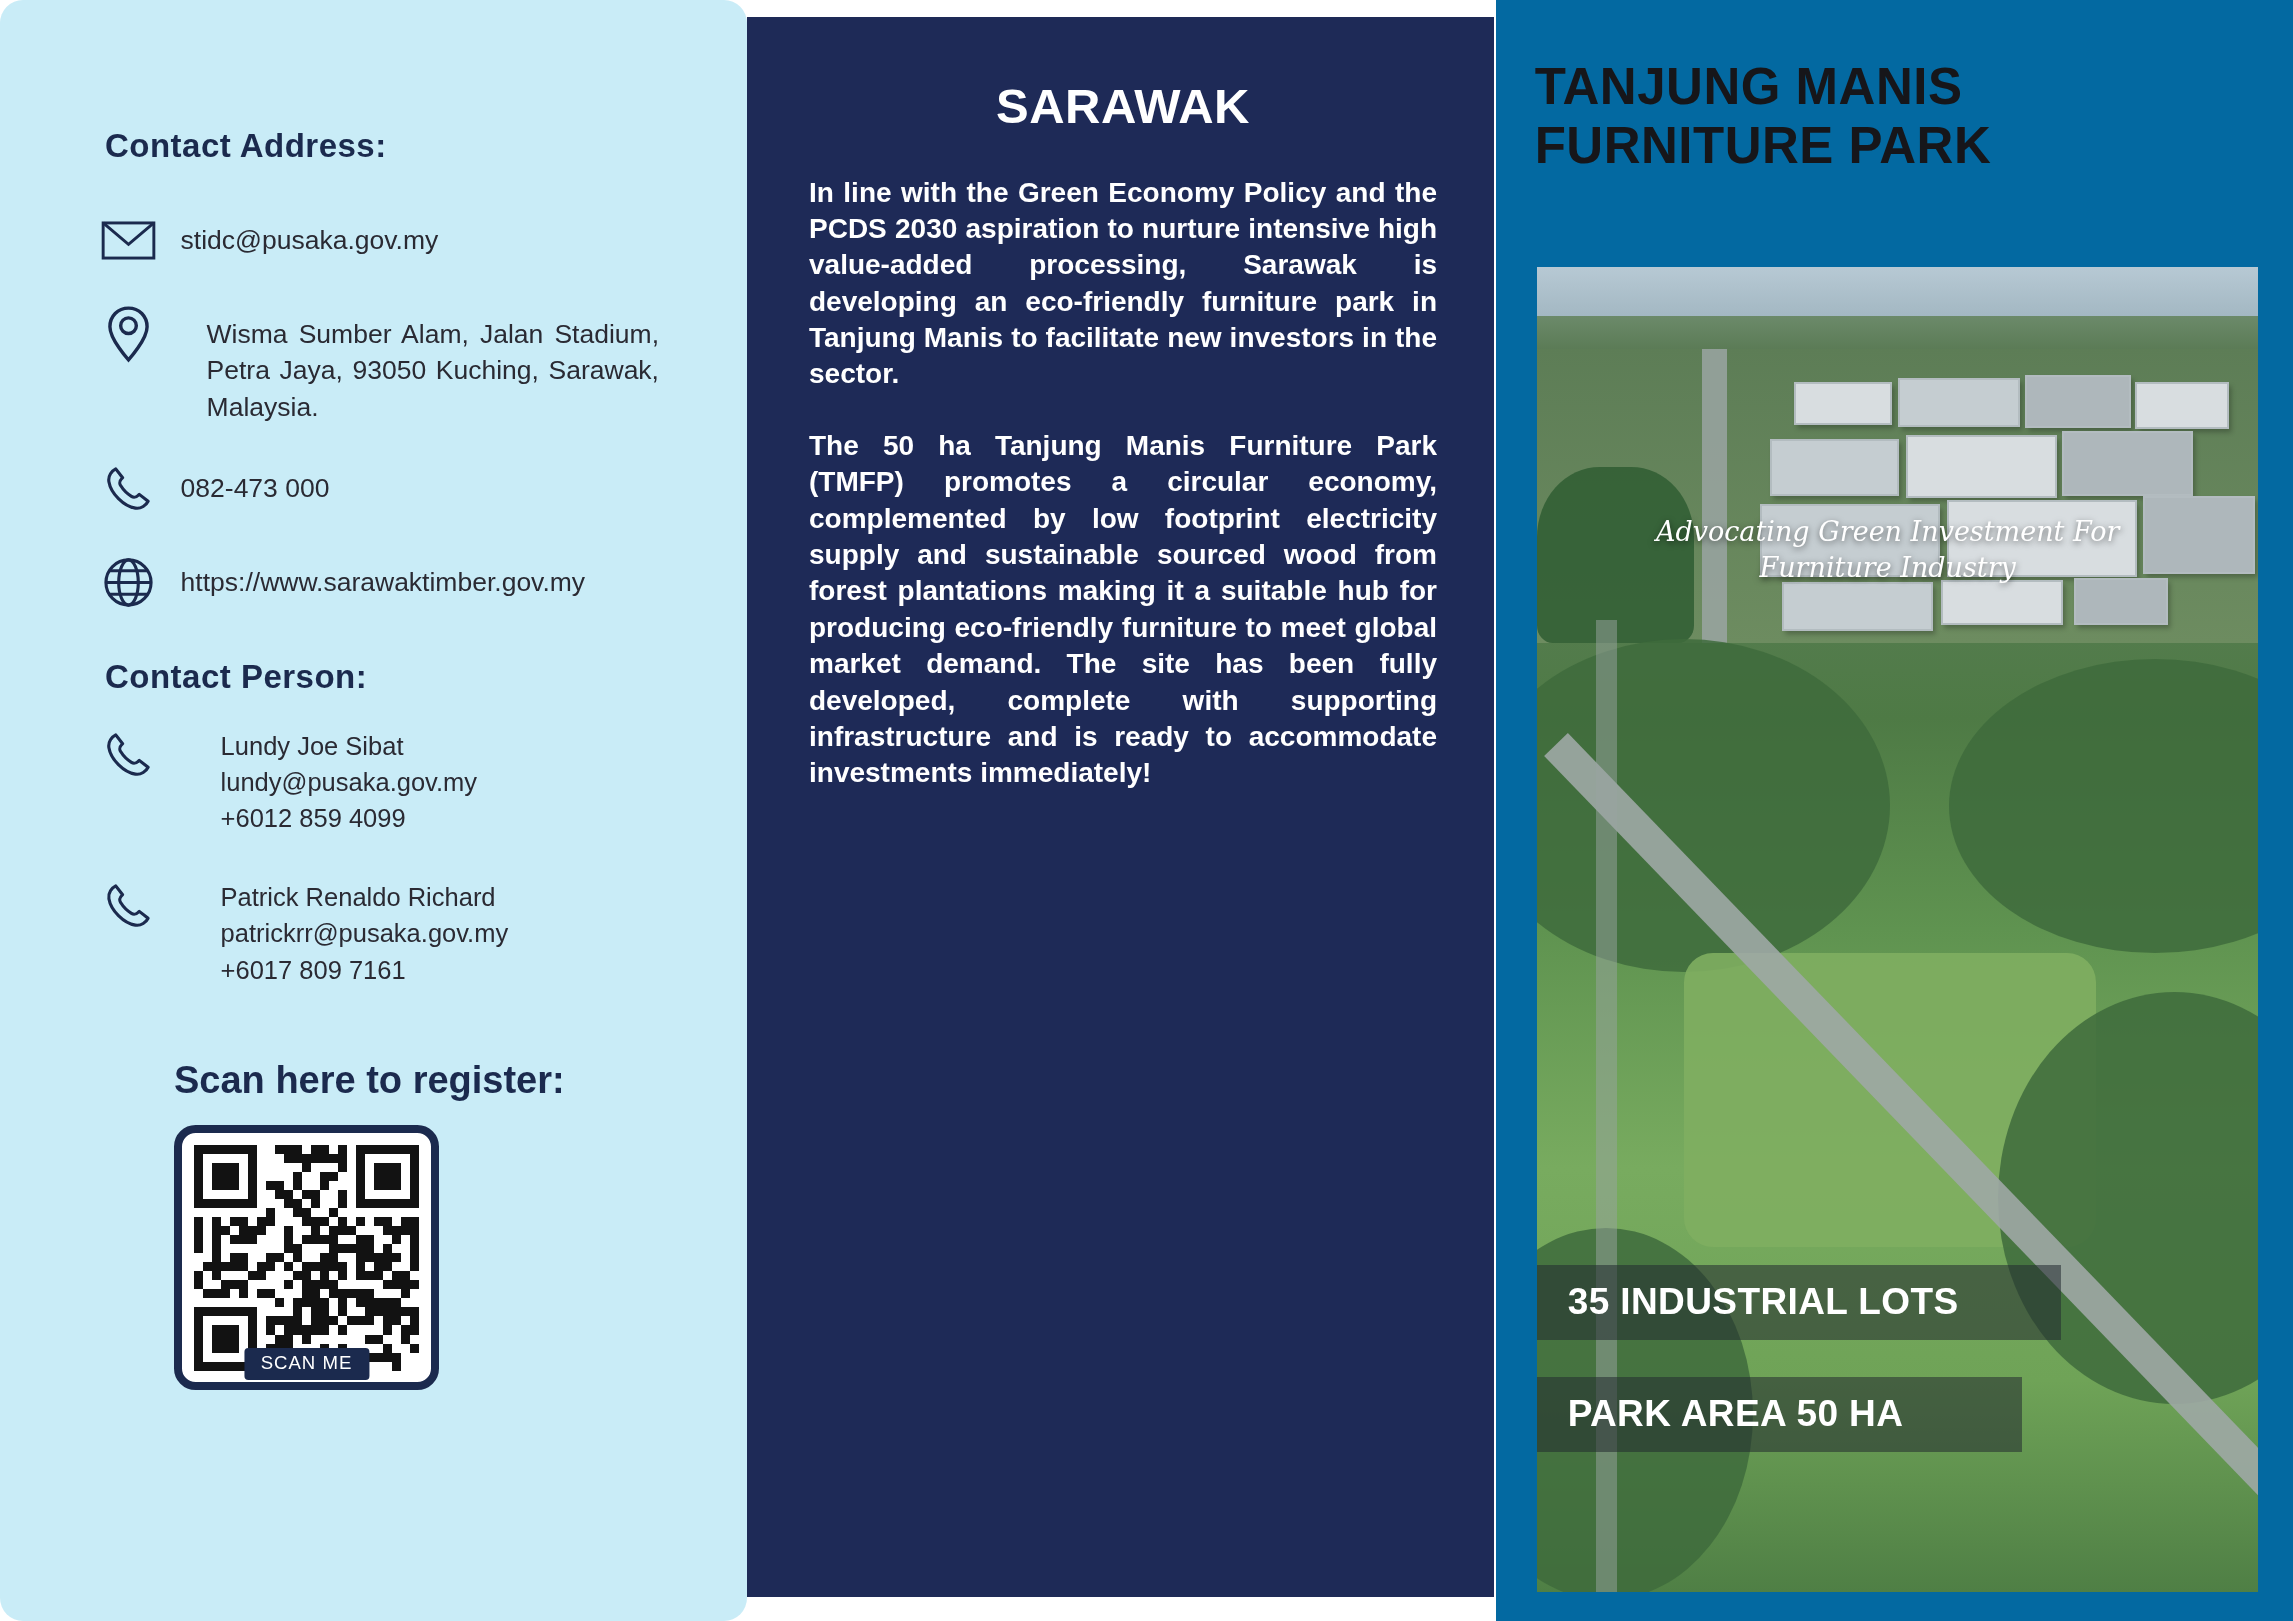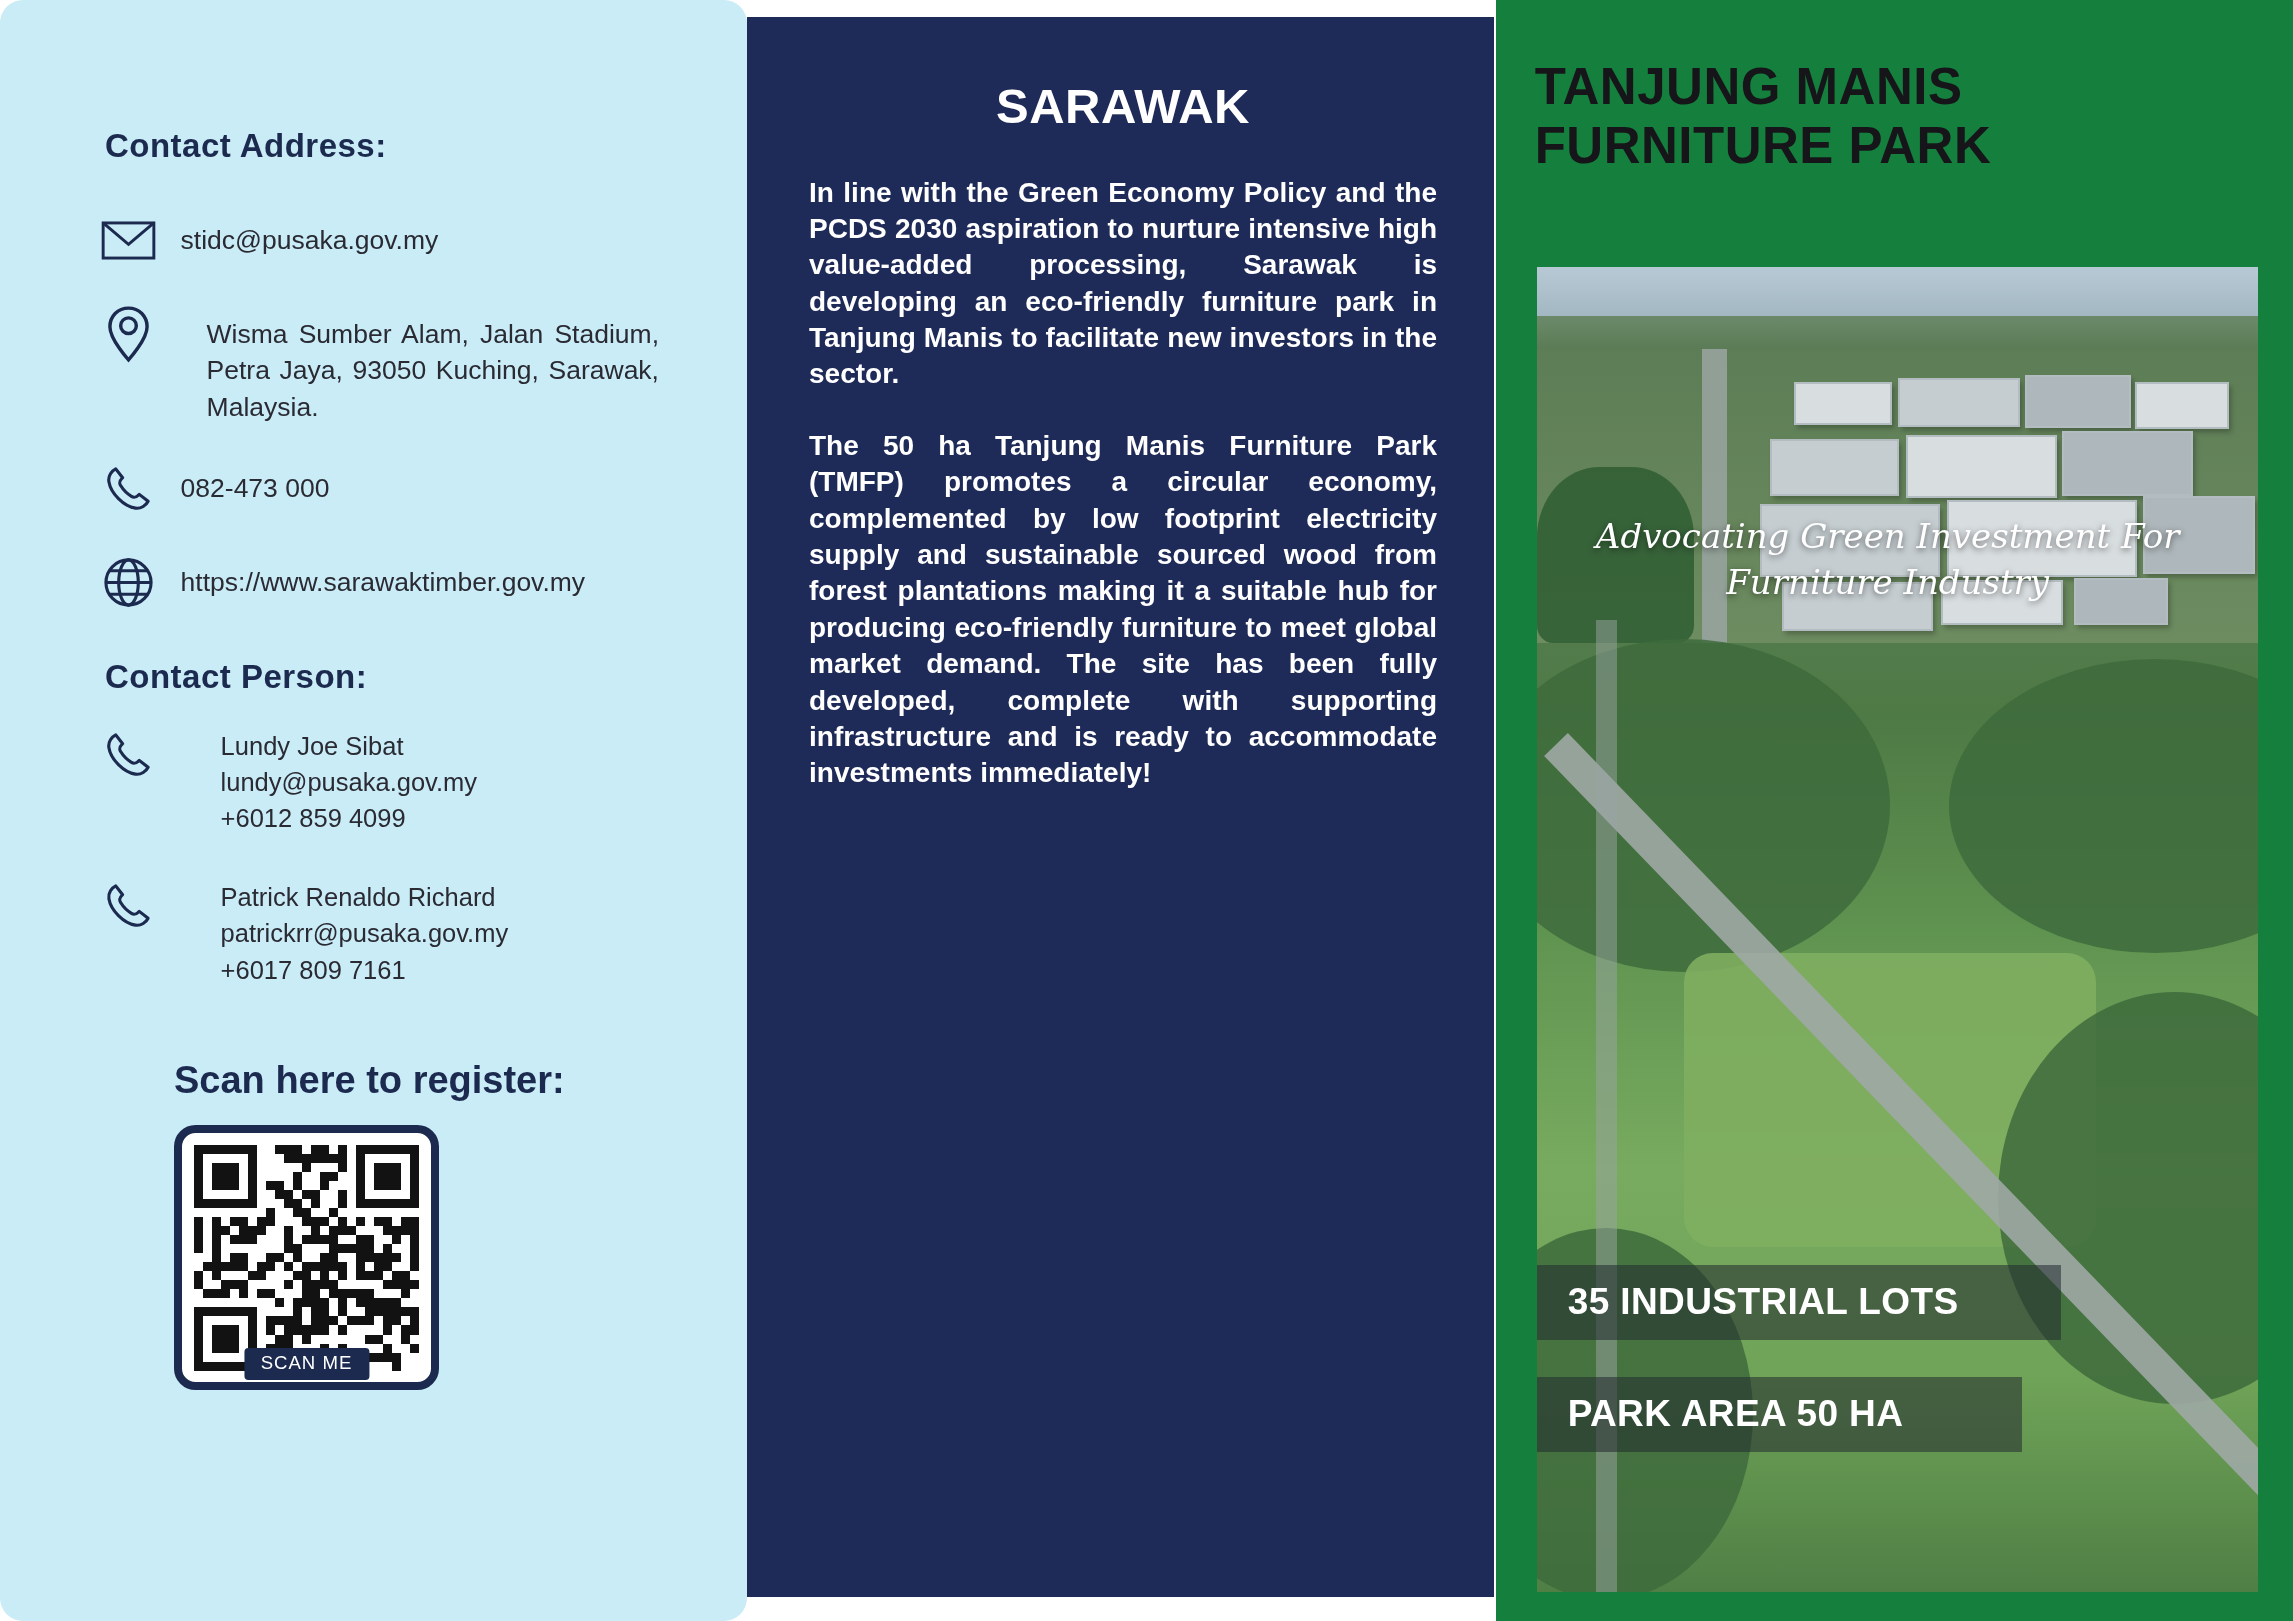--- a/index.html
+++ b/index.html
@@ -160,21 +160,21 @@
     text-justify: inter-word;
     font-weight: bold;
     margin: 0 0 35px 0;
   }
 
   
   .panel-right {
     width: 836px;
     height: 1621px;
     position: relative;
-    background: #15803d;
+    background: #0369a1;
     box-sizing: border-box;
   }
   .right-title {
     position: absolute;
     left: 39px;
     top: 57px;
     width: 686px;
     color: #16161a;
     font-weight: bold;
     font-size: 51px;
@@ -246,21 +246,21 @@
   }
   .photo-caption {
     position: absolute;
     left: 47px;
     top: 247px;
     width: 608px;
     text-align: center;
     color: #ffffff;
     font-family: "DejaVu Serif", serif;
     font-style: italic;
-    font-size: 34px;
+    font-size: 27px;
     line-height: 1.35;
     text-shadow: 0 2px 5.9px rgba(0,0,0,0.55);
   }
   .stat {
     position: absolute;
     left: 0;
     background: rgba(35,42,48,0.55);
     color: #ffffff;
     font-weight: bold;
     font-size: 37px;

